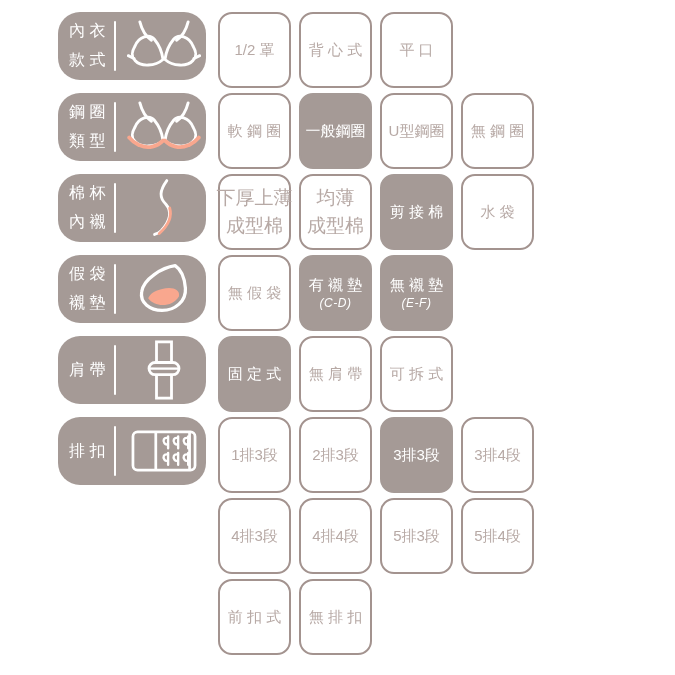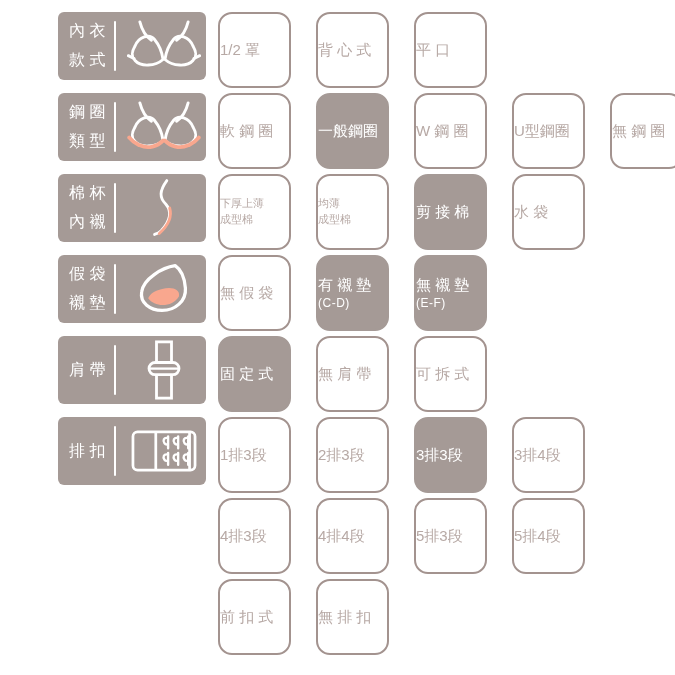--- a/index.html
+++ b/index.html
@@ -23,21 +23,21 @@
   .row {
     display: flex;
     align-items: stretch;
     height: 68px;
     margin-bottom: 13px;
   }
   .category {
     width: 148px;
     box-sizing: border-box;
     background: var(--mauve);
-    border-radius: 6px;
+    border-radius: 22px;
     display: flex;
     align-items: center;
     margin-right: 12px;
     padding: 0 0 0 11px;
     flex-shrink: 0;
   }
   .cat-spacer {
     width: 160px;
     flex-shrink: 0;
   }
@@ -61,40 +61,41 @@
     display: flex;
     justify-content: center;
     align-items: center;
   }
   .cat-icon svg { display: block; }
   .opt {
     width: 73px;
     height: 76px;
     box-sizing: border-box;
     border-radius: 14px;
-    margin-right: 25px;
+    margin-right: 8px;
     display: flex;
     flex-direction: column;
     justify-content: center;
+    align-items: center;
     background: #ffffff;
     border: 2px solid var(--border);
     color: var(--untext);
     font-size: 15px;
     white-space: pre;
     cursor: pointer;
     flex-shrink: 0;
   }
   .opt.selected {
     background: var(--mauve);
     border-color: var(--mauve);
     color: var(--seltext);
   }
   .opt-line { line-height: 1.3; }
-  .opt.multiline .opt-line { font-size: 11px; line-height: 1.45; }
-  .opt-sub { font-size: 12px; line-height: 1.35; letter-spacing: 0.5px; }
+  .opt.multiline .opt-line { font-size: 19px; line-height: 1.45; }
+  .opt-sub { font-size: 12px; line-height: 1.35; letter-spacing: 0.5px; font-style: italic; }
 </style>
 </head>
 <body>
 
 <div id="grid">
     <div class="row">
       <div class="category">
         <div class="cat-label"><div>內 衣</div><div>款 式</div></div>
         <div class="cat-divider"></div>
         <div class="cat-icon">
@@ -122,21 +123,20 @@
       <path fill="none" stroke="#ffffff" stroke-width="3" stroke-linecap="round" d="M63,4 C61,12 57,19 51,23"></path>
       <path fill="none" stroke="#ffffff" stroke-width="3" stroke-linejoin="round" d="M8,29 C12,19 23,16 28,22 C33,28 36,35 37,43 C29,50 14,51 8,44 C3,39 5,34 8,29 Z"></path>
       <path fill="none" stroke="#ffffff" stroke-width="3" stroke-linejoin="round" d="M68,29 C64,19 53,16 48,22 C43,28 40,35 39,43 C47,50 62,51 68,44 C73,39 71,34 68,29 Z"></path>
       <path fill="none" stroke="var(--pink)" stroke-width="4" stroke-linecap="round" d="M2,40 C6,45 9,46 13,48 C22,52 31,49 37,43"></path>
       <path fill="none" stroke="var(--pink)" stroke-width="4" stroke-linecap="round" d="M74,40 C70,45 67,46 63,48 C54,52 45,49 39,43"></path>
     </svg>
         </div>
       </div>
       <div class="opt"><div class="opt-line">軟 鋼 圈</div></div>
       <div class="opt selected"><div class="opt-line">一般鋼圈</div></div>
-      <div class="opt"><div class="opt-line">W 鋼 圈</div></div>
       <div class="opt"><div class="opt-line">U型鋼圈</div></div>
       <div class="opt"><div class="opt-line">無 鋼 圈</div></div>
     </div>
     <div class="row">
       <div class="category">
         <div class="cat-label"><div>棉 杯</div><div>內 襯</div></div>
         <div class="cat-divider"></div>
         <div class="cat-icon">
           <svg width="34" height="60" viewBox="0 0 36 62">
       <path fill="none" stroke="#ffffff" stroke-width="3" stroke-linecap="round" d="M21,2 C13,13 13,20 20,27 C27,35 25,44 15,55 C13,57 11,58 8,59"></path>

